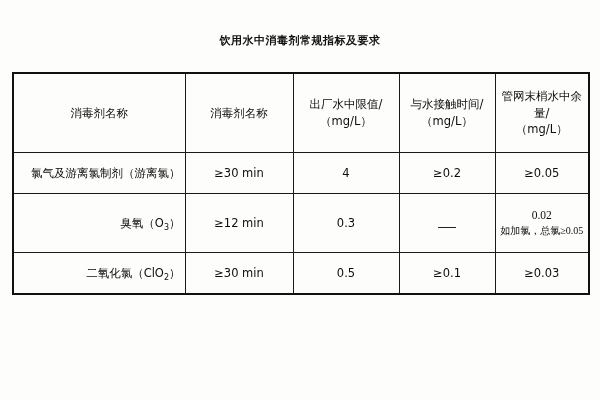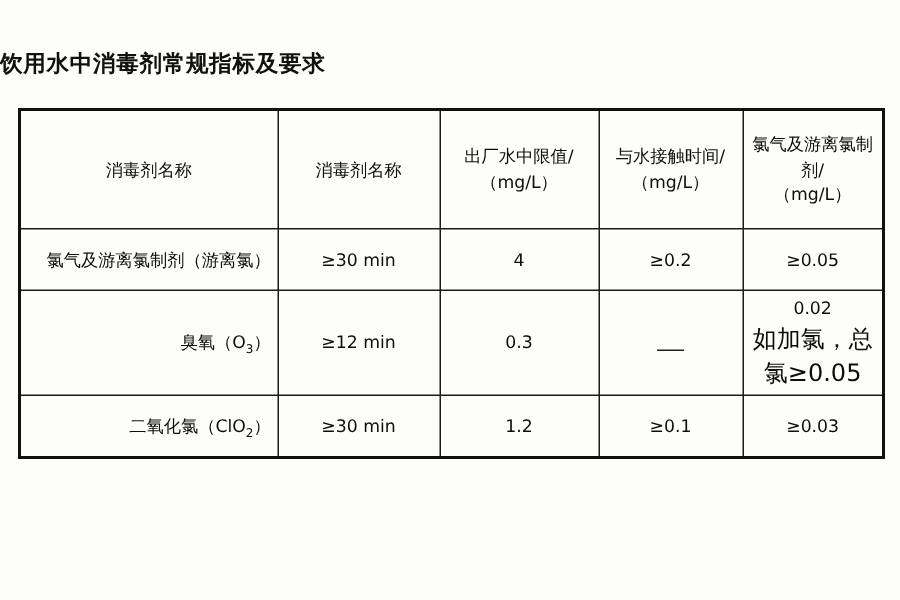--- a/index.html
+++ b/index.html
@@ -15,22 +15,22 @@
     overflow: hidden;
   }
   .page {
     position: relative;
     width: 600px;
     height: 400px;
     box-sizing: border-box;
     padding: 0;
   }
   .title {
-    text-align: left;
-    font-size: 15px;
+    text-align: center;
+    font-size: 11px;
     font-weight: bold;
     letter-spacing: 0.5px;
     padding-top: 33px;
     padding-bottom: 0;
     color: #111;
   }
   .table-wrap {
     position: absolute;
     left: 12px;
     top: 72px;
@@ -71,23 +71,24 @@
   }
   tbody td.c {
     text-align: center;
   }
   tbody tr.tall td {
     height: 52px;
   }
   .stack-two {
     display: block;
     text-align: center;
+    font-family: Liberation Serif, serif;
   }
   .stack-two .top { display: block; }
-  .stack-two .bot { display: block; font-size: 16px; }
+  .stack-two .bot { display: block; font-size: 10px; }
   .dash {
     display: inline-block;
     width: 18px;
     border-bottom: 1.5px solid #222;
     vertical-align: middle;
     height: 8px;
   }
   sub {
     font-size: 8px;
     vertical-align: baseline;
@@ -128,21 +129,21 @@
           </td>
           <td>
             <span class="l1">出厂水中限值/</span>
             <span class="l2">（mg/L）</span>
           </td>
           <td>
             <span class="l1">与水接触时间/</span>
             <span class="l2">（mg/L）</span>
           </td>
           <td>
-            <span class="l1">氯气及游离氯制剂/</span>
+            <span class="l1">管网末梢水中余量/</span>
             <span class="l2">（mg/L）</span>
           </td>
         </tr>
       </thead>
       <tbody>
         <tr>
           <td class="name">氯气及游离氯制剂（游离氯）</td>
           <td class="c">≥30 min</td>
           <td class="c">4</td>
           <td class="c">≥0.2</td>
@@ -156,21 +157,21 @@
           <td class="c">
             <span class="stack-two">
               <span class="top">0.02</span>
               <span class="bot">如加氯，总氯≥0.05</span>
             </span>
           </td>
         </tr>
         <tr>
           <td class="name">二氧化氯（ClO<sub>2</sub>）</td>
           <td class="c">≥30 min</td>
-          <td class="c">1.2</td>
+          <td class="c">0.5</td>
           <td class="c">≥0.1</td>
           <td class="c">≥0.03</td>
         </tr>
       </tbody>
     </table>
   </div>
 
 </div>
 
 </body></html>

